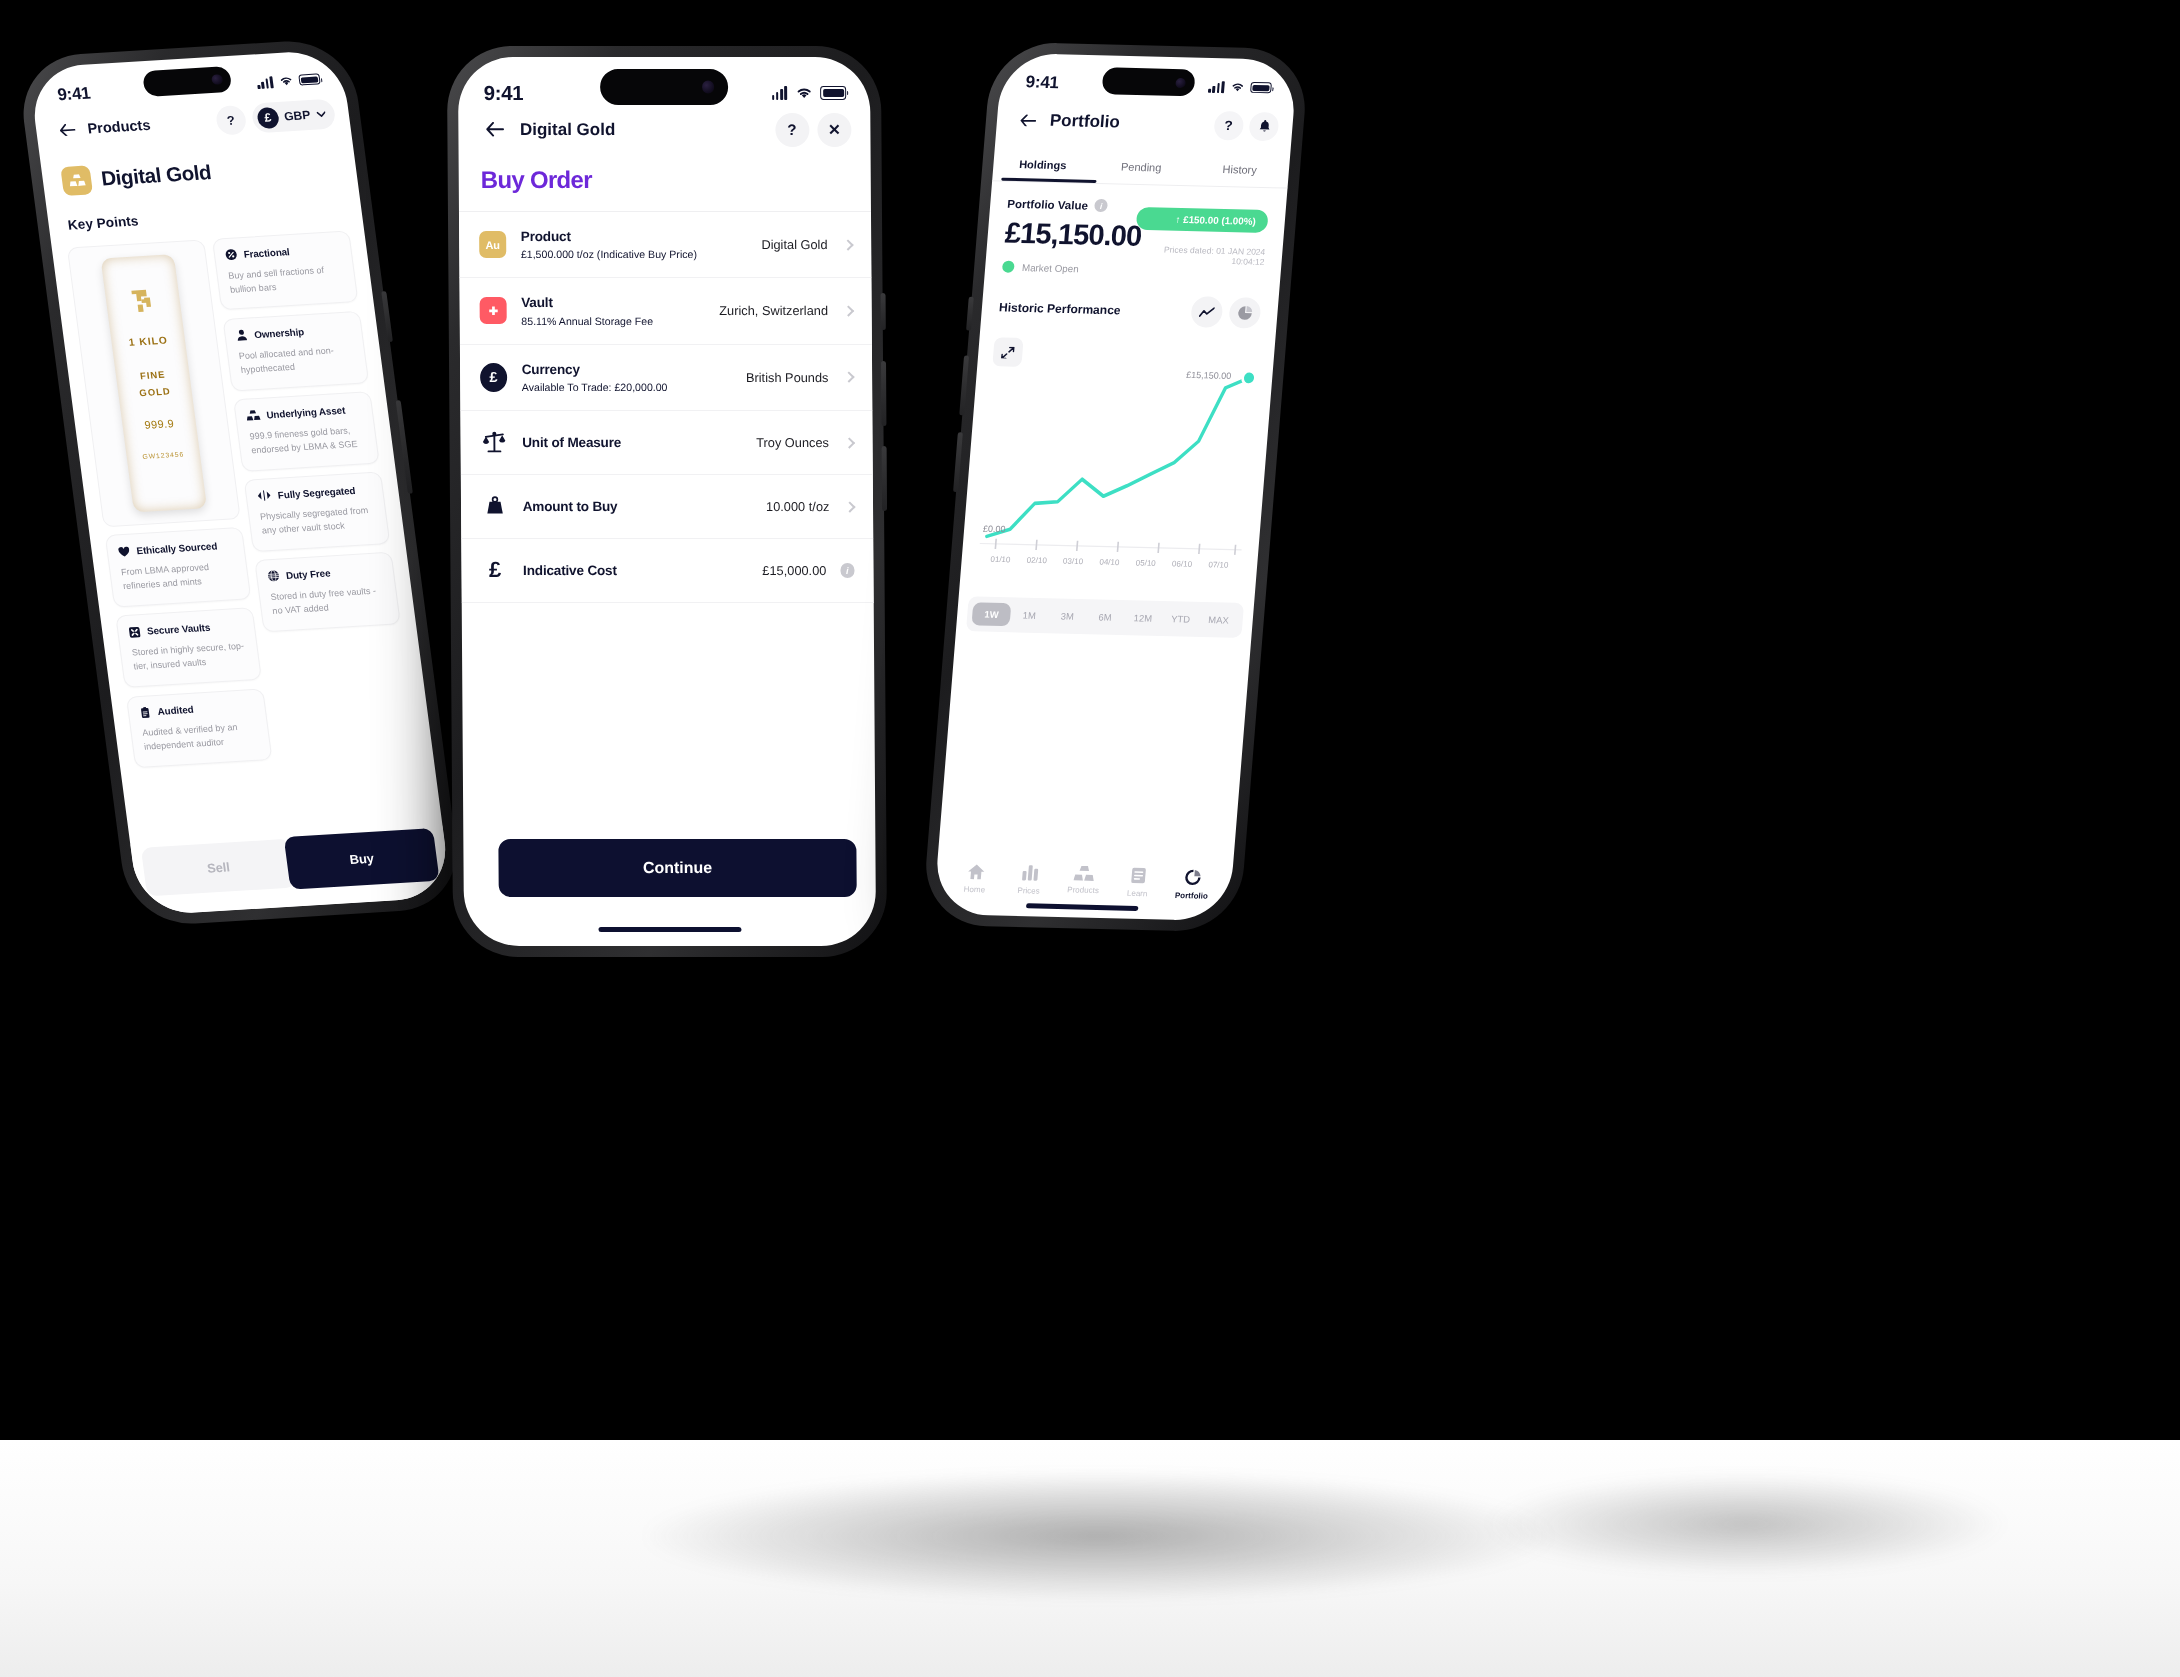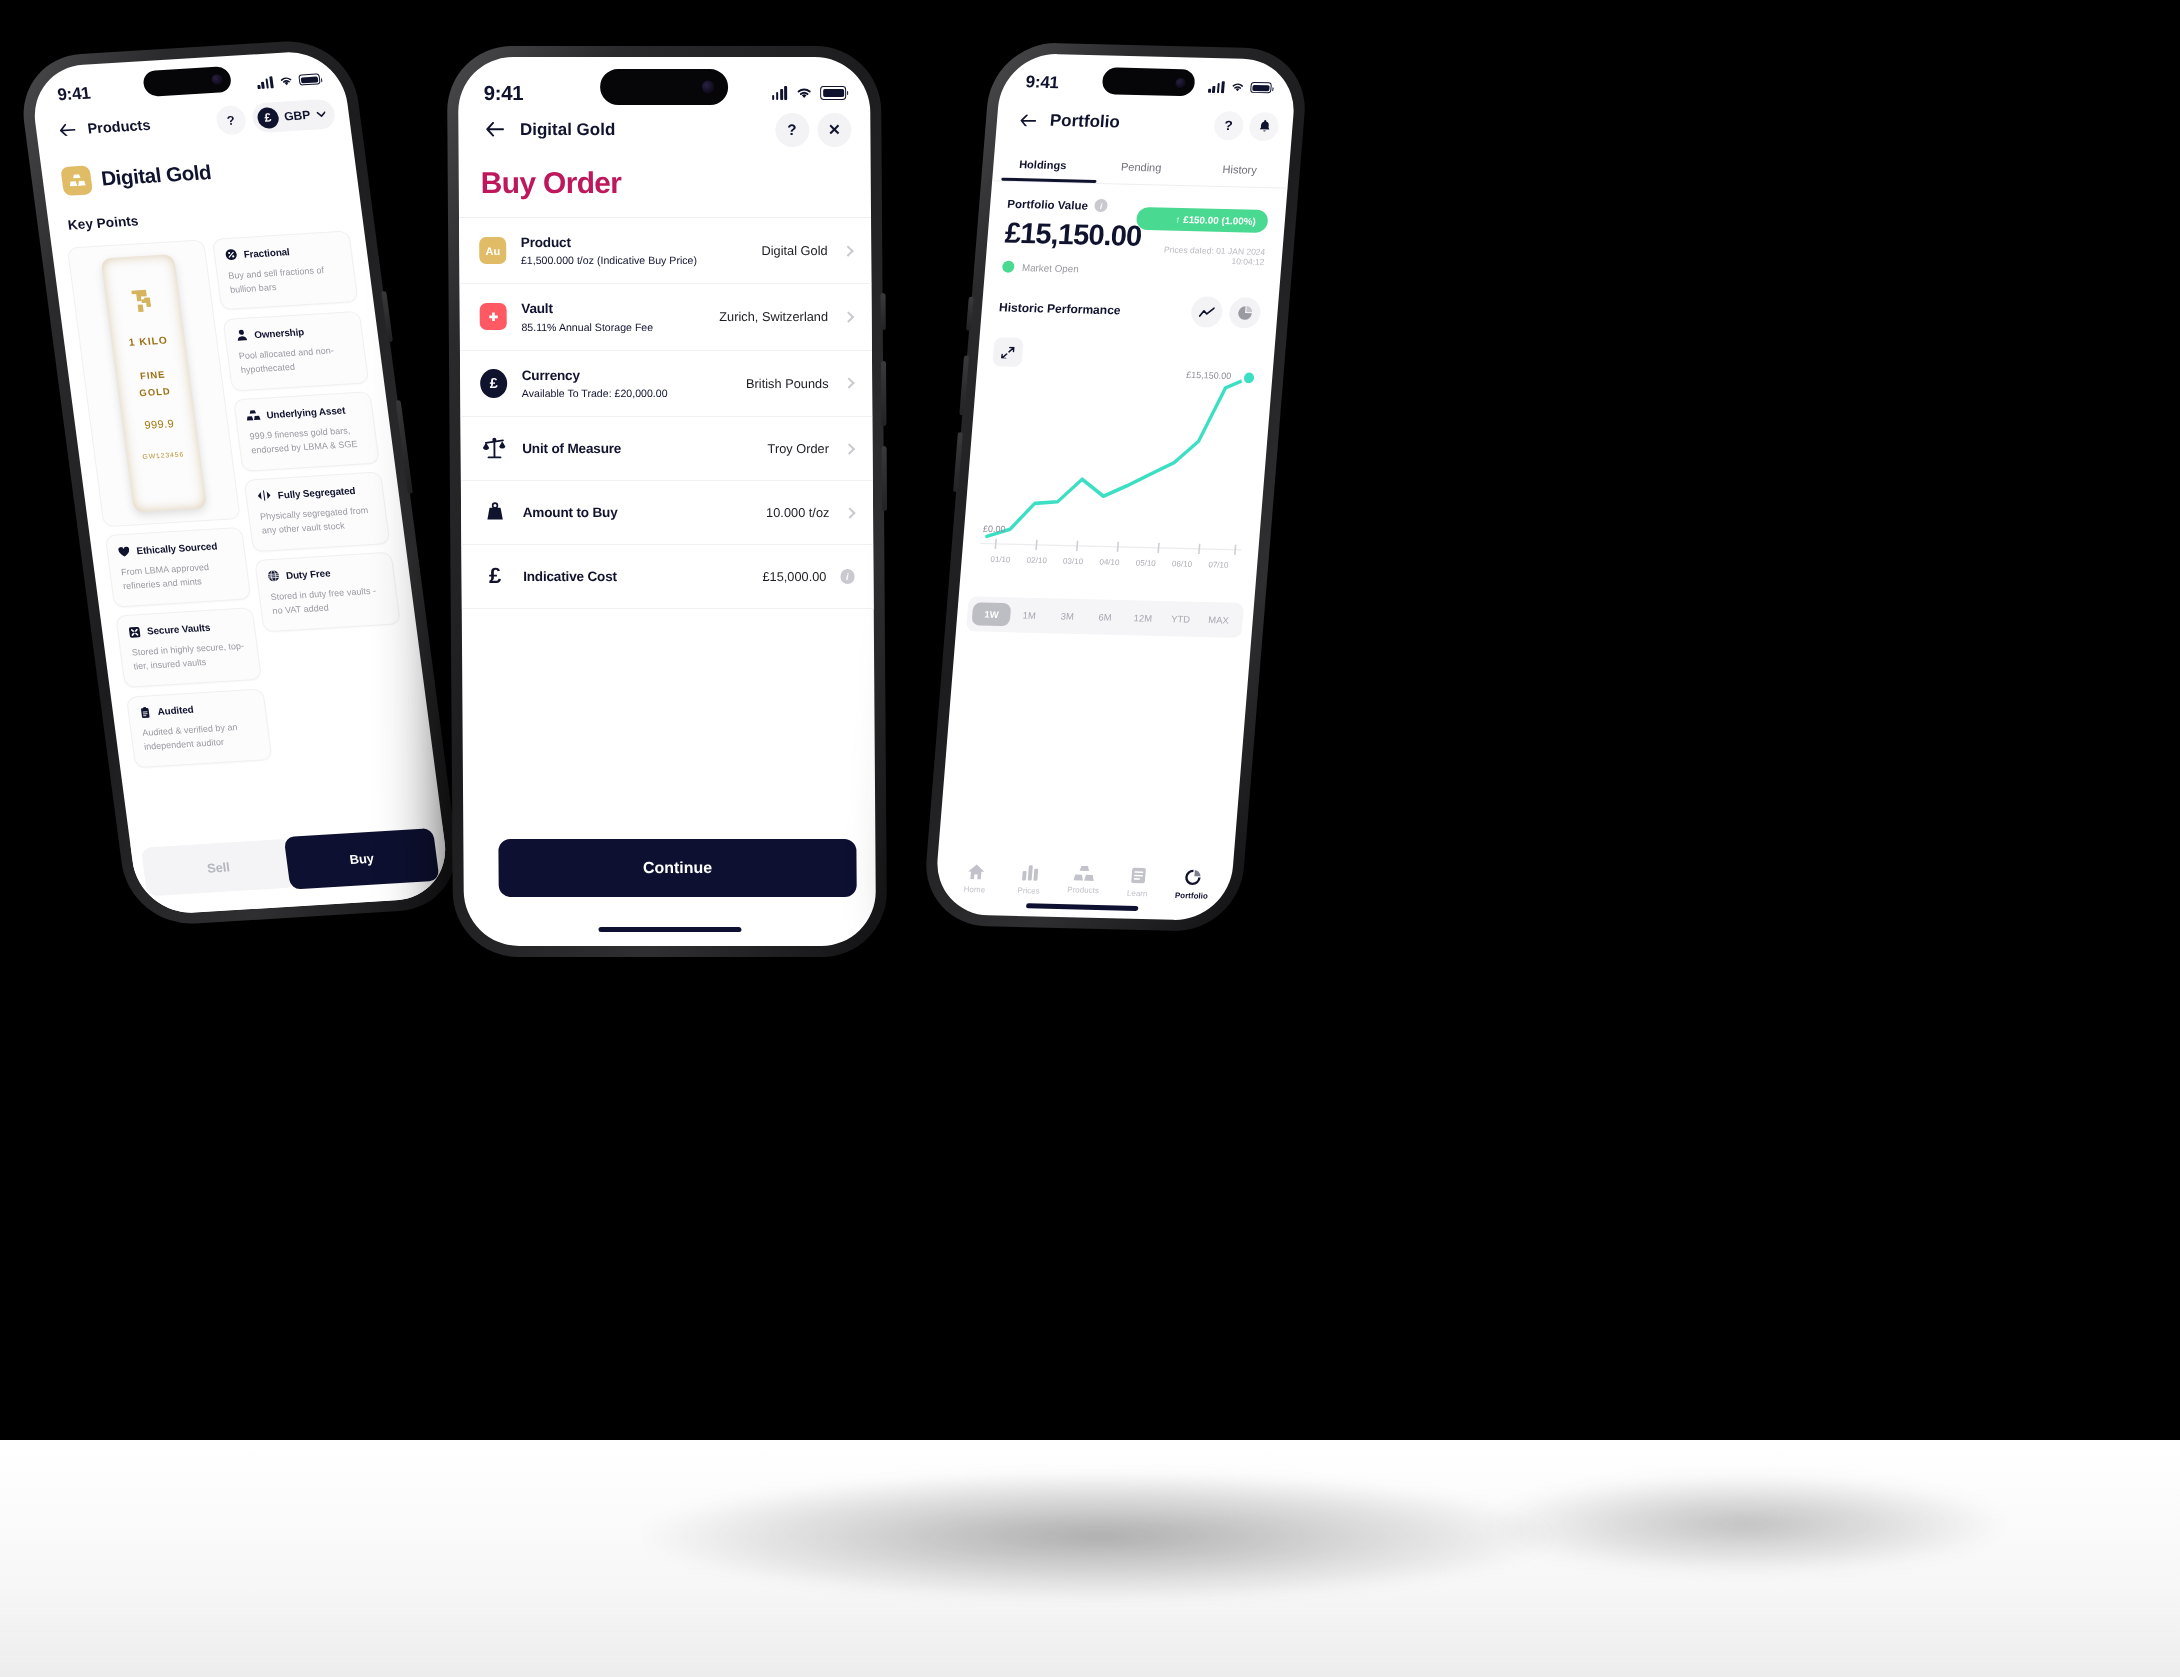--- a/index.html
+++ b/index.html
@@ -161,21 +161,21 @@
     background:#fff; display:flex; align-items:center; gap:0; padding: 0 10.2px 15.3px 10.2px;
   }
   .btn-sell { flex:1; height:49px; background:#f4f4f6; color:#b6b6be; border-radius:10.2px;
     display:flex;align-items:center;justify-content:center;font-size:12.8px;font-weight:700;}
   .btn-buy { flex:1; height:53px; background:#0d1030; color:#fff; border-radius:10.2px;
     display:flex;align-items:center;justify-content:center;font-size:12.8px;font-weight:700; margin-left:-5.1px;}
 
   
   #p2 .navbar { margin-top: 48px; padding: 0 19px; height: 49px; }
   #p2 .nav-title { font-size: 17px; margin-left: 8.5px; }
-  .pagetitle { font-size: 30px; font-weight: 800; color:#be185d; padding: 12px 22px 17px 22px; letter-spacing:-0.7px;}
+  .pagetitle { font-size: 24px; font-weight: 800; color:#6d28d9; padding: 12px 22px 17px 22px; letter-spacing:-0.7px;}
   .rowlist { border-top: 0.9px solid #efeff1; }
   .row {
     display:flex; align-items:center; gap:13.6px; padding: 17px 19px;
     border-bottom: 0.9px solid #f1f1f3; background:#fff;
   }
   .row-ico { width:29px; height:29px; flex:0 0 auto; display:flex; align-items:center; justify-content:center;}
   .row-main { flex:1; min-width:0;}
   .row-label { font-size: 13.6px; font-weight:800; color:#10132e; letter-spacing:-0.2px;}
   .row-sub { font-size: 10.6px; color:#10132e; margin-top:4.3px; font-weight:400;}
   .row-val { font-size: 12.8px; color:#1c1c22; white-space:nowrap;}
@@ -518,21 +518,21 @@
               <path d="M15 5v19M8 25h14" stroke="#10132e" stroke-width="2.2" stroke-linecap="round"></path>
               <path d="M5 8l20-3" stroke="#10132e" stroke-width="2.2" stroke-linecap="round"></path>
               <circle cx="15" cy="4.5" r="2.4" fill="#10132e"></circle>
               <path d="M1.5 14a4.2 4.2 0 0 0 7.4 0L5.2 7.6 1.5 14z" fill="#10132e"></path>
               <path d="M20.5 12.5a4.2 4.2 0 0 0 7.4 0l-3.7-6.4-3.7 6.4z" fill="#10132e"></path>
             </svg>
           </span>
           <span class="row-main">
             <div class="row-label">Unit of Measure</div>
           </span>
-          <span class="row-val">Troy Order</span>
+          <span class="row-val">Troy Ounces</span>
           <span class="chev"></span>
         </div>
 
         <div class="row">
           <span class="row-ico">
             <svg width="22" height="22" viewBox="0 0 26 26">
               <path d="M6.5 8h13l2.6 14H3.9L6.5 8z" fill="#10132e"></path>
               <circle cx="13" cy="5.4" r="2.8" fill="none" stroke="#10132e" stroke-width="2"></circle>
             </svg>
           </span>

